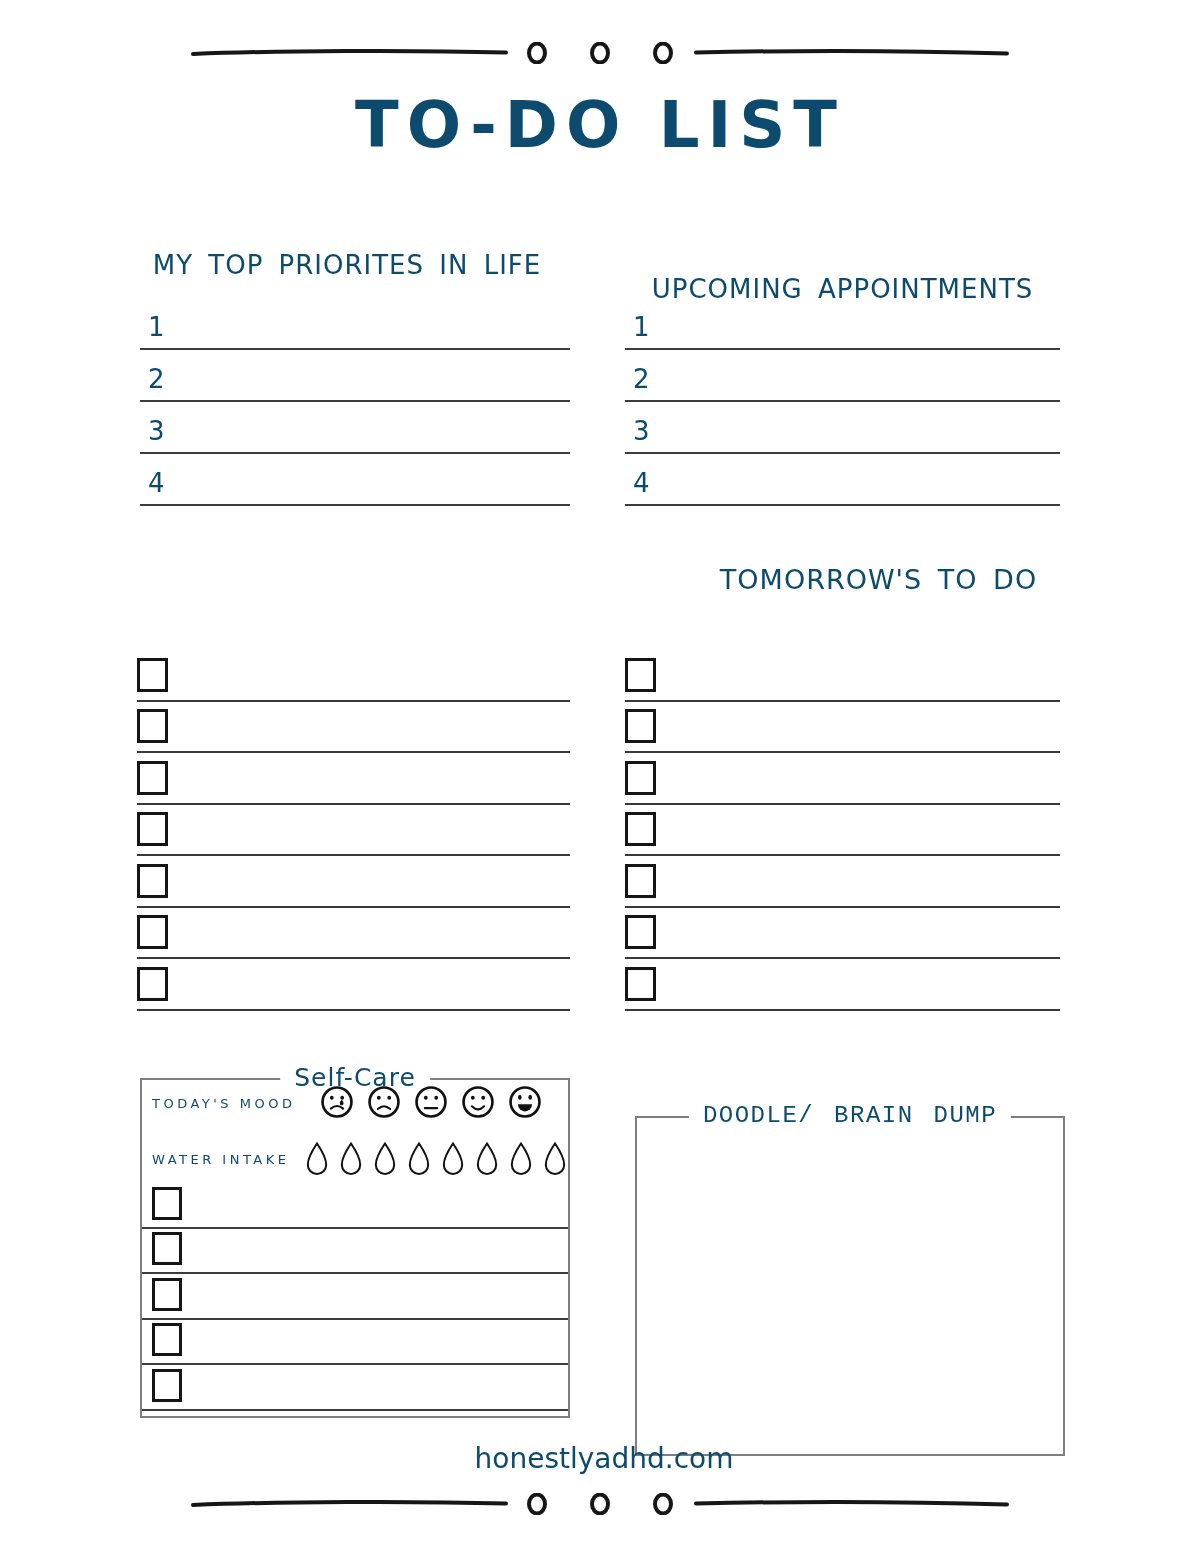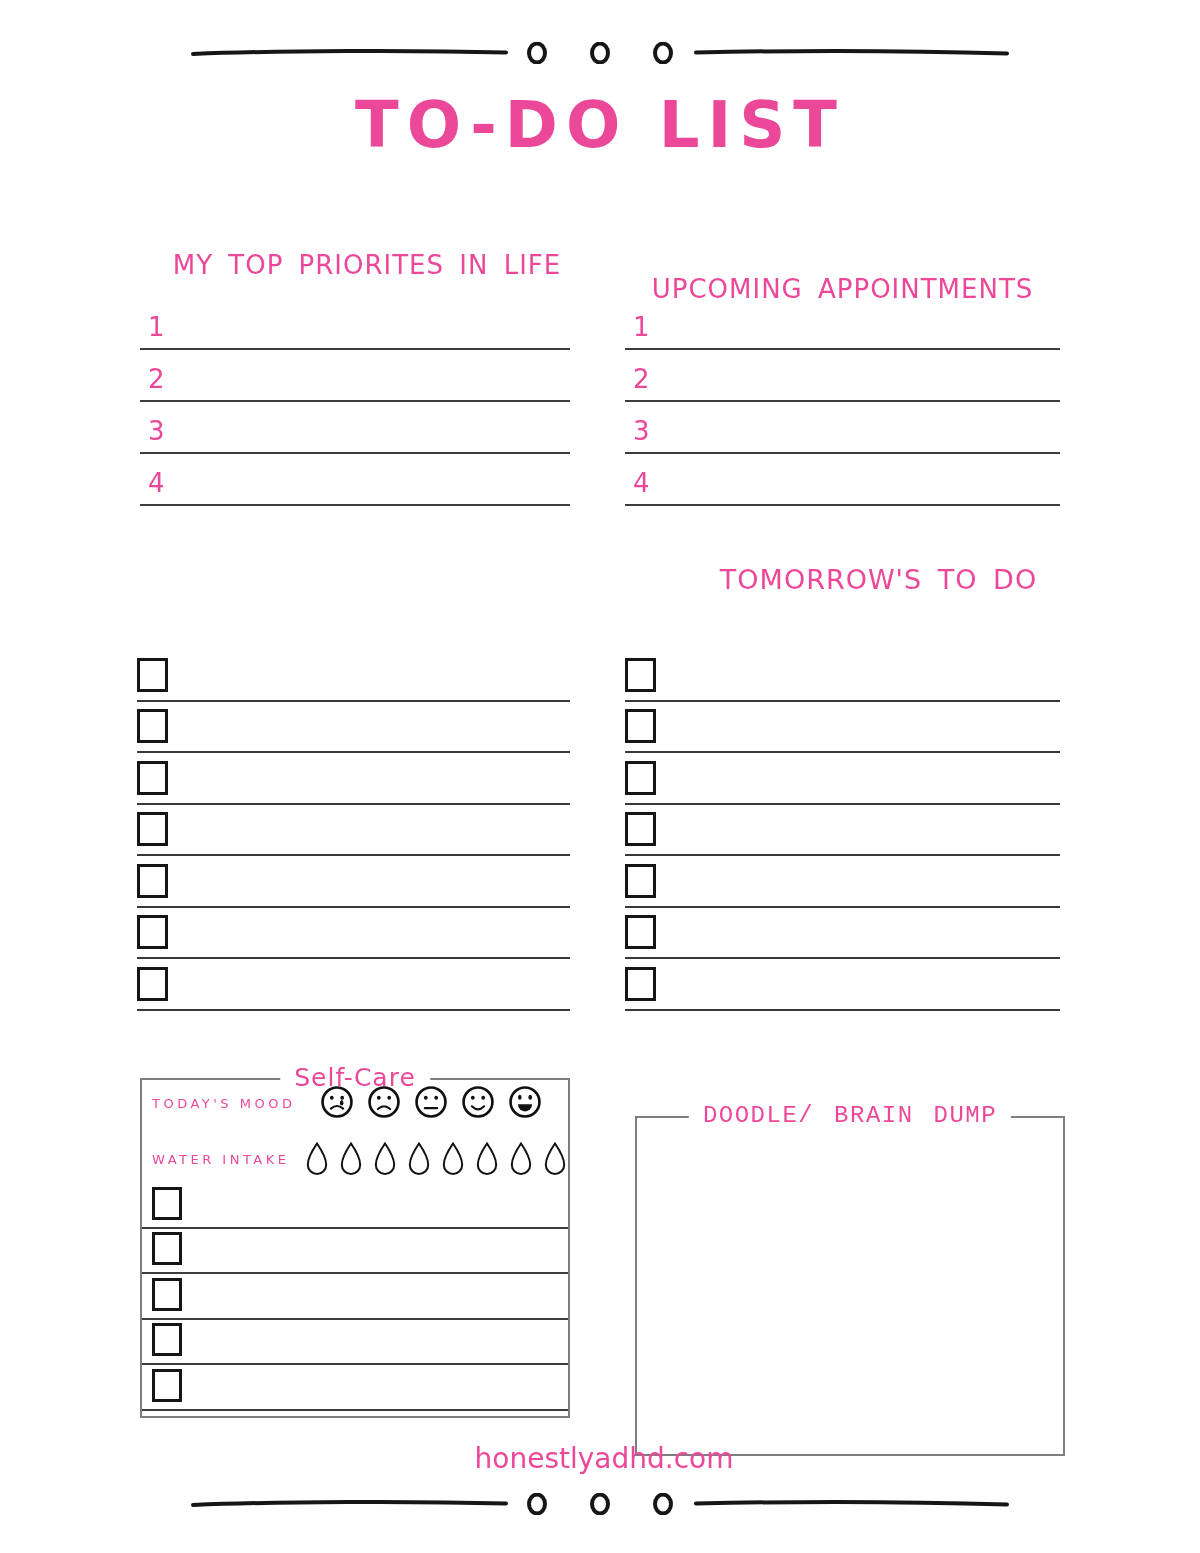--- a/index.html
+++ b/index.html
@@ -1,34 +1,34 @@
 <!DOCTYPE html>
 <html><head>
 <meta charset="utf-8">
 <style>
   html,body { margin:0; padding:0; background:#e9e9e9; }
   .page {
     position:relative; width:1200px; height:1553px; margin:0 auto;
     background:#ffffff; font-family:"DejaVu Sans","Liberation Sans",sans-serif;
-    color:#ec4899; overflow:hidden;
+    color:#0c4a6e; overflow:hidden;
   }
   .divider { position:absolute; left:190px; width:820px; height:22px; }
   .divider.top { top:42px; }
   .divider.bottom { top:1493px; }
 
   .page-title {
     position:absolute; top:88px; left:0; width:100%; margin:0;
     text-align:center; font-size:64px; font-weight:700; letter-spacing:8px;
   }
 
   .col-title {
     position:absolute; margin:0; text-align:center; white-space:nowrap;
     font-size:26px; font-weight:400; letter-spacing:1px; word-spacing:6px;
   }
-  .t-priorities   { top:250px; left:152px; width:430px; }
+  .t-priorities   { top:250px; left:132px; width:430px; }
   .t-appointments { top:250px; left:625px; width:435px;margin-top:24px; }
   .t-today        { top:564px; left:140px; width:430px; font-size:27px; }
   .t-tomorrow     { top:564px; left:661px; width:435px; font-size:27px; }
 
   .num-rows { position:absolute; top:298px; }
   .num-rows.left  { left:140px; width:430px; }
   .num-rows.right { left:625px; width:435px; }
   .num-row {
     height:52px; box-sizing:border-box; border-bottom:2px solid #3c3c3c;
     display:flex; align-items:flex-end; padding:0 0 6px 8px; font-size:26px;

